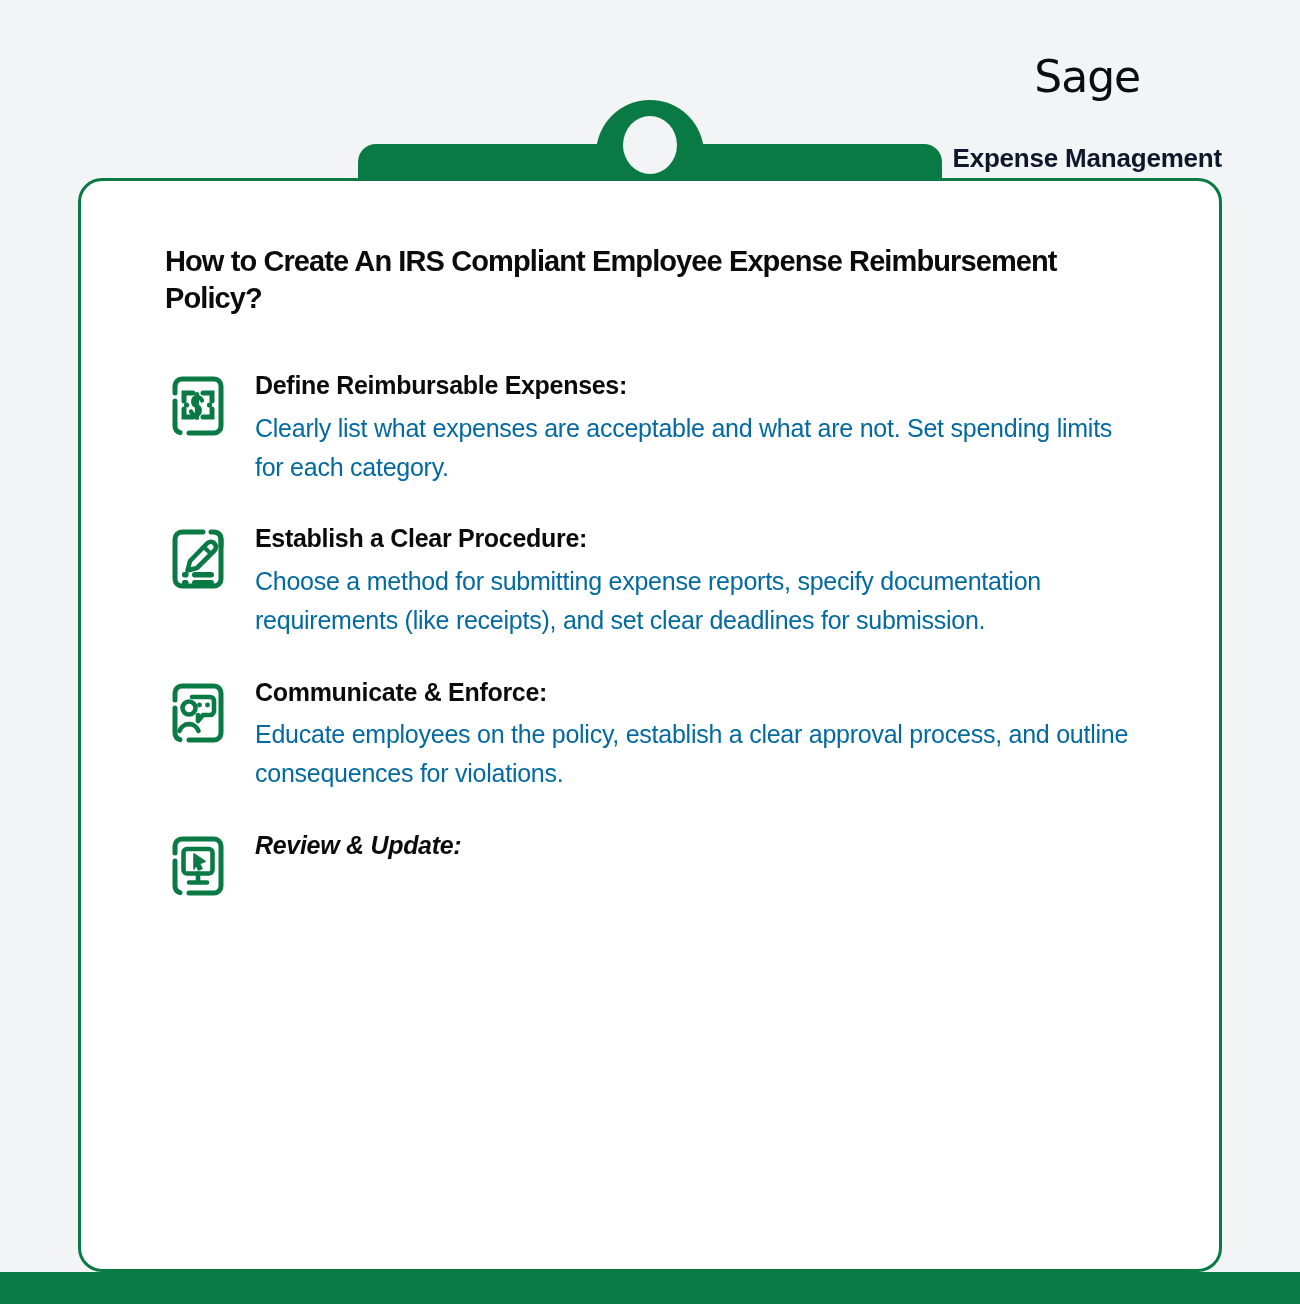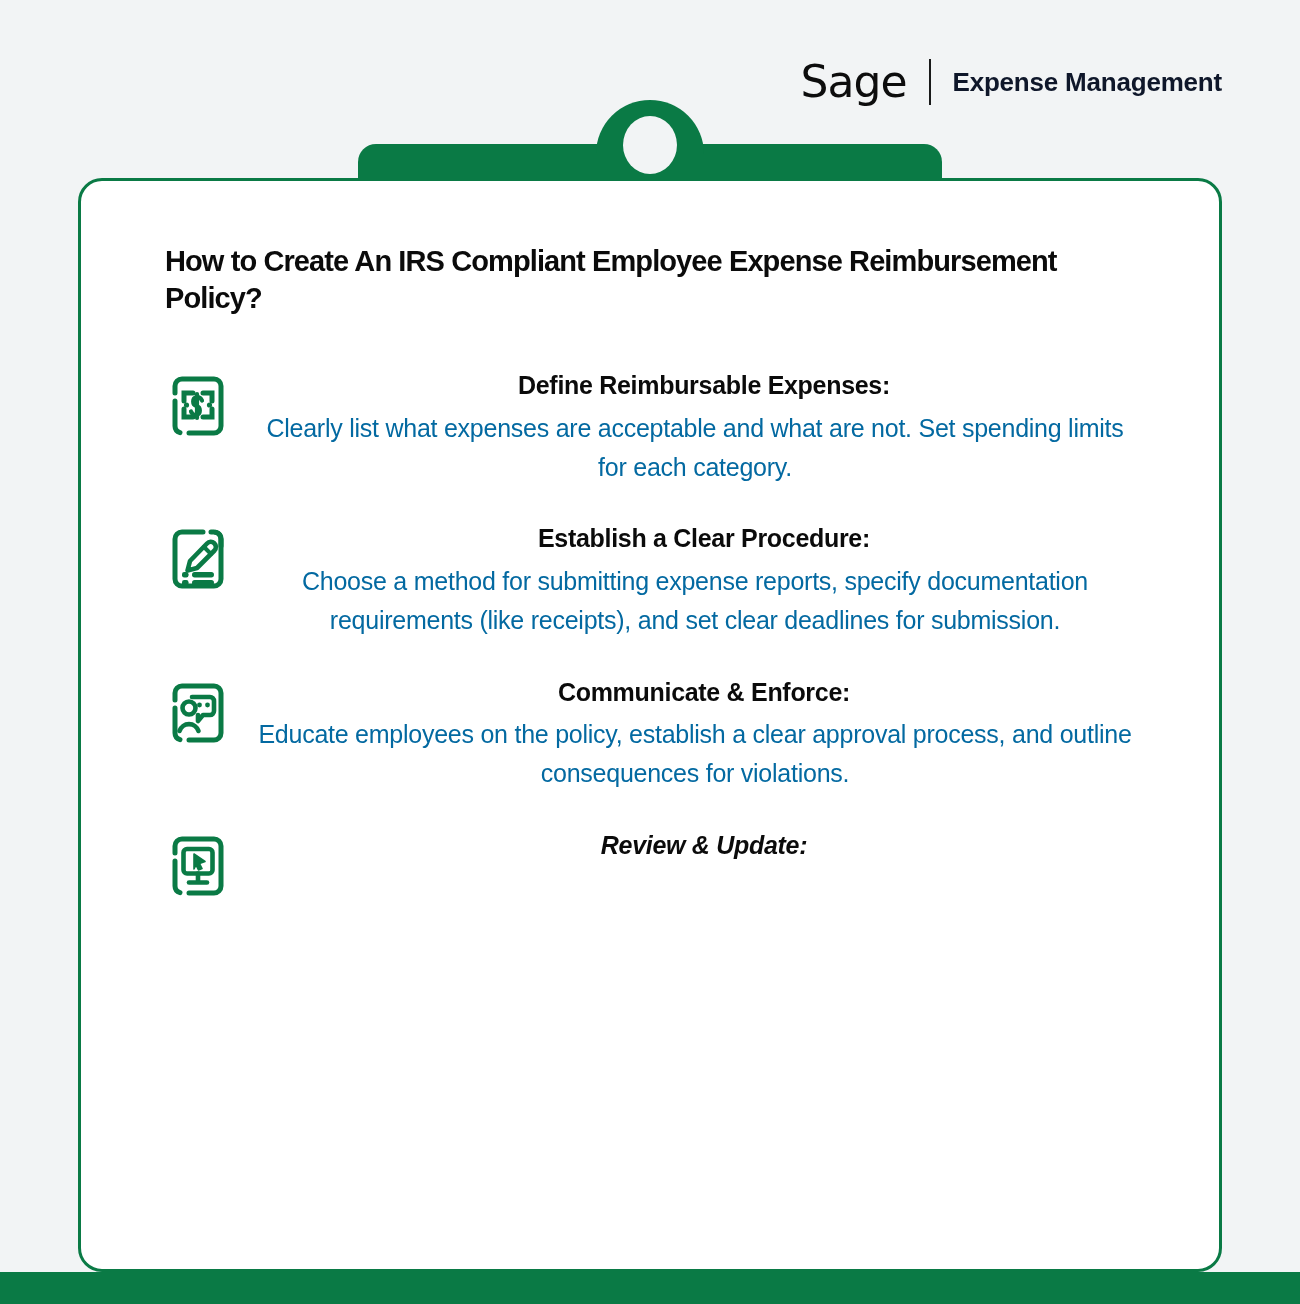--- a/index.html
+++ b/index.html
@@ -18,20 +18,21 @@
 
   
   .brand {
     position: absolute;
     top: 55px;
     right: 78px;
     display: flex;
     align-items: center;
     gap: 22px;
     height: 54px;
+    flex-direction: column;
   }
   .brand-logo {
     font-family: "DejaVu Sans", sans-serif;
     font-size: 44px;
     font-weight: 400;
     color: #0d0d0d;
     letter-spacing: -1px;
     line-height: 1;
     display: block;
   }
@@ -104,21 +105,21 @@
     font-size: 29px;
     font-weight: 700;
     line-height: 1.28;
     color: #0b0b0b;
     letter-spacing: -0.9px;
     max-width: 1000px;
     margin-bottom: 52px;
   }
 
   
-  .steps { display: block; text-align: center; }
+  .steps { display: block; }
 
   .step {
     display: flex;
     align-items: flex-start;
     gap: 24px;
     margin-bottom: 36px;
   }
   .step:last-child { margin-bottom: 0; font-style: italic; }
 
   .step-icon {

